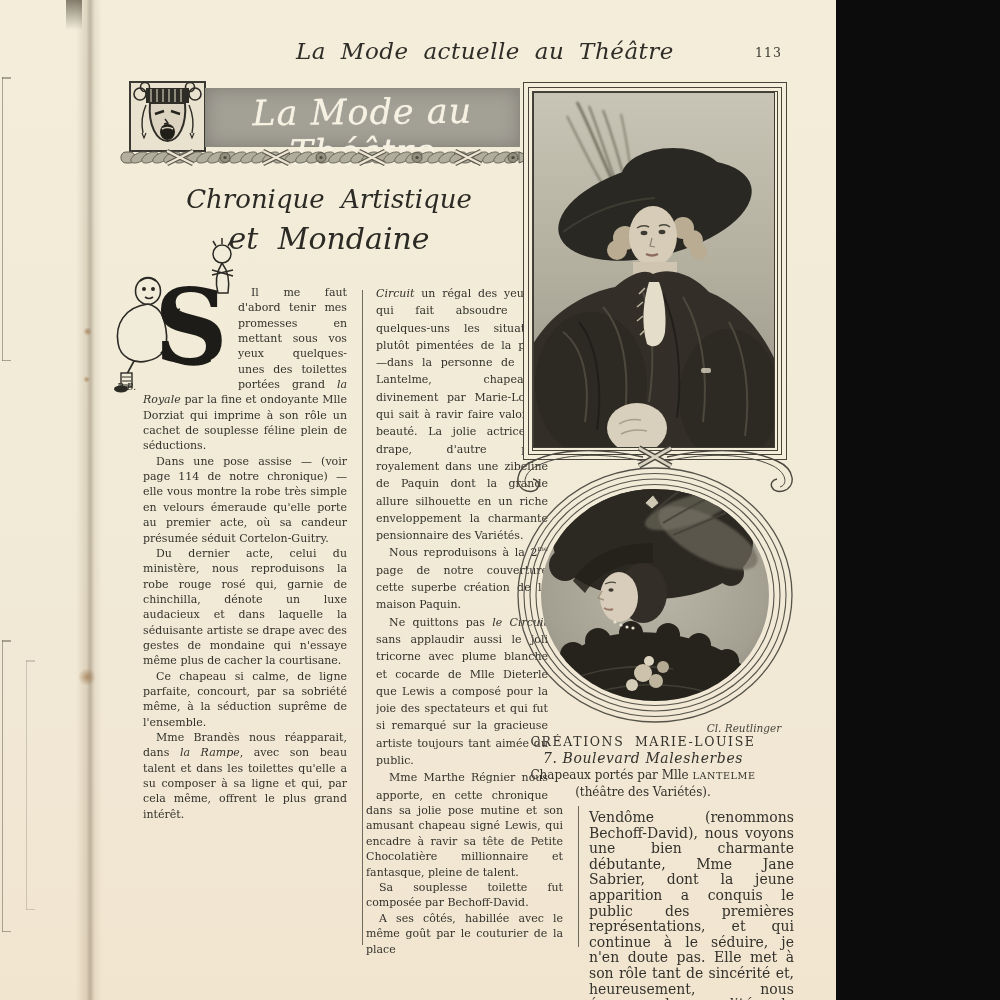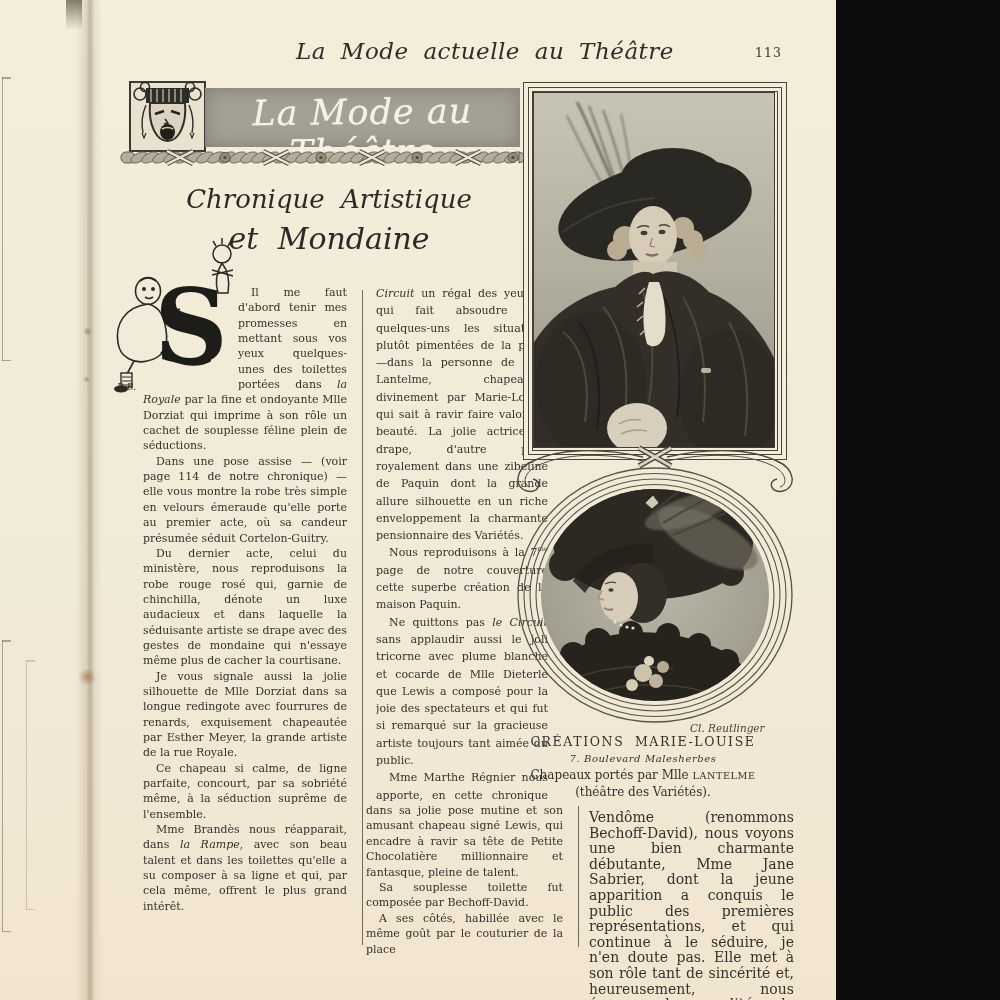--- a/index.html
+++ b/index.html
@@ -58,26 +58,26 @@
   .sup{vertical-align:super;font-size:.62em;line-height:0;}
   .sc{text-transform:uppercase;font-size:.8em;letter-spacing:.6px;}
 
   .photo-frame{position:absolute;left:523px;top:82px;width:264px;height:378px;
         border:1.5px solid #46443b;padding:4px;box-sizing:border-box;background:#f3edda;}
   .photo-frame .mid{border:1px solid #46443b;padding:3px;width:100%;height:100%;box-sizing:border-box;}
   .photo-frame .inn{border:1.5px solid #46443b;width:100%;height:100%;box-sizing:border-box;overflow:hidden;}
   .photo-frame svg{display:block;}
 
   .medallion{position:absolute;left:503px;top:443px;width:310px;height:292px;}
-  .credit{position:absolute;left:690px;top:722px;width:108px;text-align:left;
+  .credit{position:absolute;left:690px;top:722px;width:108px;text-align:center;
           font-style:italic;font-size:10.5px;color:#45433a;}
   .caption{position:absolute;left:528px;top:733px;width:230px;text-align:center;color:#33312b;}
   .caption p{margin:0;text-indent:0;}
   .cap-l1{font-size:12.5px;line-height:17px;letter-spacing:1.6px;word-spacing:5px;}
-  .cap-l2{font-size:10px;line-height:17px;font-style:italic;letter-spacing:.6px;}
+  .cap-l2{font-size:14px;line-height:17px;font-style:italic;letter-spacing:.6px;}
   .cap-l3{font-size:12px;line-height:17px;}
   .cap-l4{font-size:12px;line-height:16px;}
 </style>
 </head>
 <body>
 
 <div class="scan">
   <div class="paper"></div>
   <div class="paper-tint"></div>
 
@@ -186,31 +186,30 @@
         <ellipse cx="17" cy="158" rx="7" ry="3.4" fill="#2c2a25"></ellipse>
       </g>
       <text x="124" y="132" text-anchor="end" font-family="DejaVu Serif, serif" font-weight="bold" font-size="102" fill="#1d1c18">S</text>
       <path d="M58 120 C 70 132, 92 136, 106 128" stroke="#1d1c18" stroke-width="5" fill="none"></path>
       <text x="13" y="159" font-size="9" font-style="italic" fill="#2c2a25">R.B.</text>
     </svg>
   </div>
 
   <div class="col col-left">
     <div class="dropcap-spacer"></div>
-      <p><span>Il me faut d'abord tenir mes promesses en mettant sous vos yeux quelques-unes des toilettes portées dans </span><span class="i">la Royale</span><span> par la fine et ondoyante Mlle Dorziat qui imprime à son rôle un cachet de souplesse féline plein de séductions.</span></p>
+      <p><span>Il me faut d'abord tenir mes promesses en mettant sous vos yeux quelques-unes des toilettes portées grand </span><span class="i">la Royale</span><span> par la fine et ondoyante Mlle Dorziat qui imprime à son rôle un cachet de souplesse féline plein de séductions.</span></p>
       <p><span>Dans une pose assise — (voir page 114 de notre chronique) — elle vous montre la robe très simple en velours émeraude qu'elle porte au premier acte, où sa candeur présumée séduit Cortelon-Guitry.</span></p>
       <p><span>Du dernier acte, celui du ministère, nous reproduisons la robe rouge rosé qui, garnie de chinchilla, dénote un luxe audacieux et dans laquelle la séduisante artiste se drape avec des gestes de mondaine qui n'essaye même plus de cacher la courtisane.</span></p>
-      <p><span>Je vous signale aussi la jolie silhouette de Mlle Dorziat dans sa longue redingote avec fourrures de renards, exquisement chapeautée par Esther Meyer, la grande artiste de la rue Royale.</span></p>
       <p><span>Ce chapeau si calme, de ligne parfaite, concourt, par sa sobriété même, à la séduction suprême de l'ensemble.</span></p>
       <p><span>Mme Brandès nous réapparait, dans </span><span class="i">la Rampe</span><span>, avec son beau talent et dans les toilettes qu'elle a su composer à sa ligne et qui, par cela même, offrent le plus grand intérêt.</span></p>
     </div>
   <div class="vrule vrule1"></div>
   <div class="col col-mid">
       <p class="noindent"><span class="i">Circuit</span><span> un régal des yeux — qui fait absoudre par quelques-uns les situations plutôt pimentées de la pièce —dans la personne de Mlle Lantelme, chapeautée divinement par Marie-Louise qui sait à ravir faire valoir sa beauté. La jolie actrice se drape, d'autre part, royalement dans une zibeline de Paquin dont la grande allure silhouette en un riche enveloppement la charmante pensionnaire des Variétés.</span></p>
-      <p><span>Nous reproduisons à la 7</span><span class="sup">me</span><span> page de notre couverture cette superbe création de la maison Paquin.</span></p>
+      <p><span>Nous reproduisons à la 2</span><span class="sup">me</span><span> page de notre couverture cette superbe création de la maison Paquin.</span></p>
       <p><span>Ne quittons pas </span><span class="i">le Circuit</span><span> sans applaudir aussi le joli tricorne avec plume blanche et cocarde de Mlle Dieterle que Lewis a composé pour la joie des spectateurs et qui fut si remarqué sur la gracieuse artiste toujours tant aimée du public.</span></p>
       <p><span>Mme Marthe Régnier nous apporte, en cette chronique de la Mode au théâtre, la note gracieuse et gaie,</span></p>
     </div>
   <div class="col col-mid-wide">
       <p class="noindent"><span>dans sa jolie pose mutine et son amusant chapeau signé Lewis, qui encadre à ravir sa tête de Petite Chocolatière millionnaire et fantasque, pleine de talent.</span></p>
       <p><span>Sa souplesse toilette fut composée par Bechoff-David.</span></p>
       <p><span>A ses côtés, habillée avec le même goût par le couturier de la place</span></p>
     </div>
   <div class="vrule vrule2"></div>
   <div class="col col-right">

